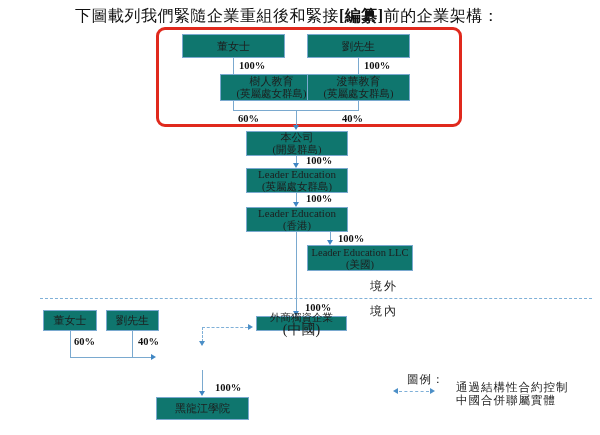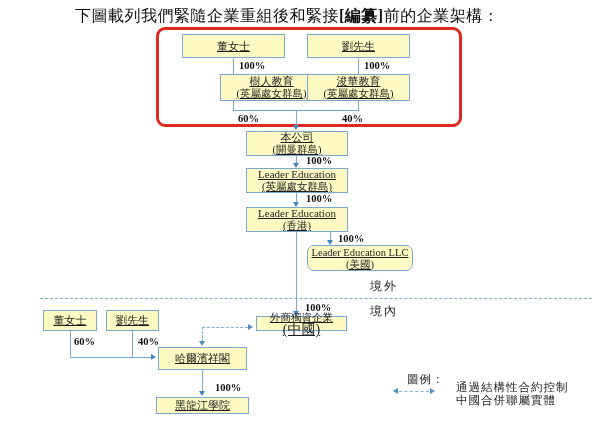--- a/index.html
+++ b/index.html
@@ -11,24 +11,23 @@
   .title{
     position:absolute; left:75px; top:6px; font-size:16px; letter-spacing:.5px;
     color:#111; white-space:nowrap;
   }
   .title b{font-weight:700;}
   .frame{
     position:absolute; left:156px; top:27px; width:306px; height:100px;
     border:3px solid #e0291d; border-radius:9px; box-sizing:border-box;
   }
   .box{
-    position:absolute; box-sizing:border-box; border:1px solid #7aa9cf; background:#fef9c3;
+    position:absolute; box-sizing:border-box; border:1px solid #7aa9cf; background:#0f766e;
     display:flex; flex-direction:column; justify-content:center; align-items:center;
     text-align:center;
-    text-decoration:underline;
   }
   .box .l1{font-size:11px; line-height:13px; white-space:nowrap;}
   .box .l2{font-size:10.5px; line-height:12px; white-space:nowrap;}
   .vline{position:absolute; width:1px; background:#7aa9cf;}
   .hline{position:absolute; height:1px; background:#7aa9cf;}
   .arr-d{position:absolute; width:0; height:0;
     border-left:3.5px solid transparent; border-right:3.5px solid transparent;
     border-top:5.5px solid #3f86c3;}
   .arr-r{position:absolute; width:0; height:0;
     border-top:3.5px solid transparent; border-bottom:3.5px solid transparent;
@@ -100,21 +99,21 @@
   <div class="pct" style="left:306px;top:193px;">100%</div>
 
   <div class="box" style="left:246px;top:207px;width:102px;height:25px;">
     <div class="l1">Leader Education</div>
     <div class="l2">(香港)</div>
   </div>
 
   <div class="vline" style="left:330px;top:232px;height:8px;"></div>
   <div class="arr-d" style="left:327px;top:240px;"></div>
   <div class="pct" style="left:338px;top:233px;">100%</div>
-  <div class="box" style="left:307px;top:245px;width:106px;height:26px;border-radius:7px;">
+  <div class="box" style="left:307px;top:245px;width:106px;height:26px;">
     <div class="l1" style="font-size:10.5px;">Leader Education LLC</div>
     <div class="l2">(美國)</div>
   </div>
 
   <div class="vline" style="left:296px;top:232px;height:79px;"></div>
   <div class="arr-d" style="left:293px;top:311px;"></div>
   <div class="pct" style="left:305px;top:302px;">100%</div>
 
   <div class="zone" style="left:370px;top:278px;">境外</div>
   <div class="dash-h" style="left:40px;top:298px;width:552px;"></div>
@@ -131,28 +130,25 @@
   <div class="box" style="left:106px;top:310px;width:53px;height:21px;">
     <div class="l1">劉先生</div>
   </div>
   <div class="vline" style="left:70px;top:331px;height:26px;"></div>
   <div class="vline" style="left:132px;top:331px;height:26px;"></div>
   <div class="pct" style="left:74px;top:336px;">60%</div>
   <div class="pct" style="left:138px;top:336px;">40%</div>
   <div class="hline" style="left:70px;top:357px;width:81px;"></div>
   <div class="arr-r" style="left:151px;top:354px;"></div>
 
-  <div class="box" style="left:158px;top:347px;width:89px;height:23px;">
-    <div class="l1">哈爾濱祥閣</div>
-  </div>
   <div class="vline" style="left:202px;top:370px;height:21px;"></div>
   <div class="arr-d" style="left:199px;top:391px;"></div>
   <div class="pct" style="left:215px;top:382px;">100%</div>
 
-  <div class="box" style="left:156px;top:397px;width:93px;height:17px;">
+  <div class="box" style="left:156px;top:397px;width:93px;height:23px;">
     <div class="l1">黑龍江學院</div>
   </div>
 
   <div class="dash-h" style="left:202px;top:327px;width:46px;"></div>
   <div class="arr-r sm" style="left:248px;top:324px;"></div>
   <div class="dash-v" style="left:202px;top:327px;height:15px;"></div>
   <div class="arr-d sm" style="left:199px;top:341px;"></div>
 
   <div class="lgd" style="left:407px;top:372px;">圖例：</div>
   <div>

